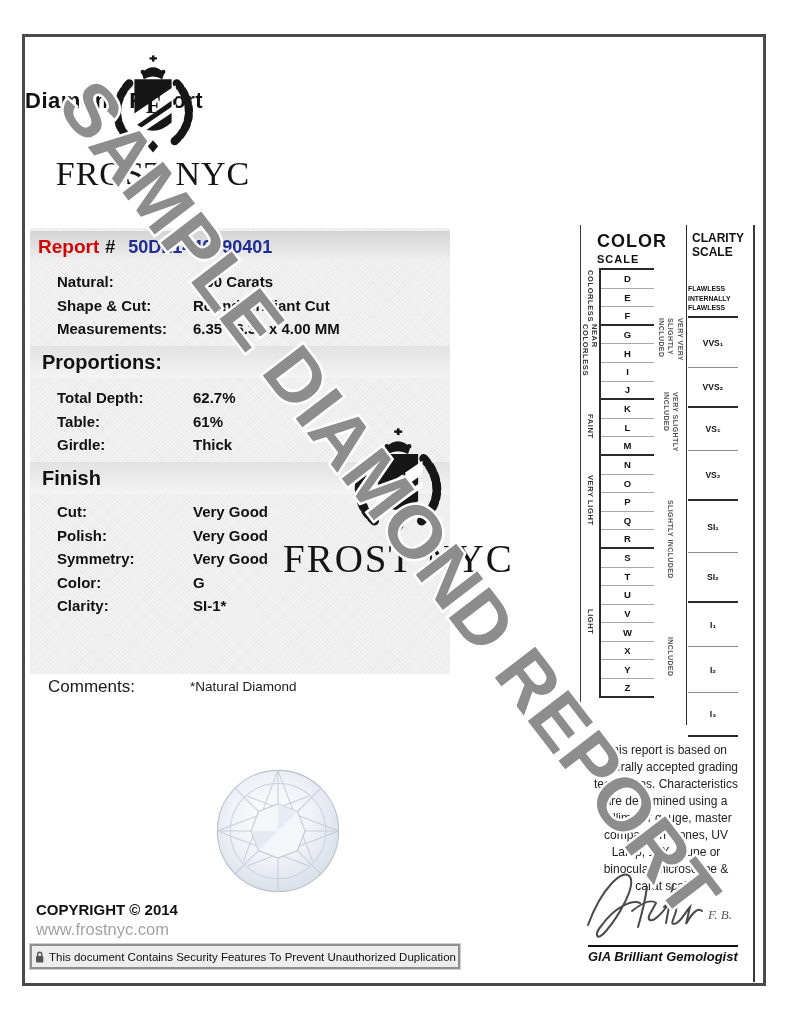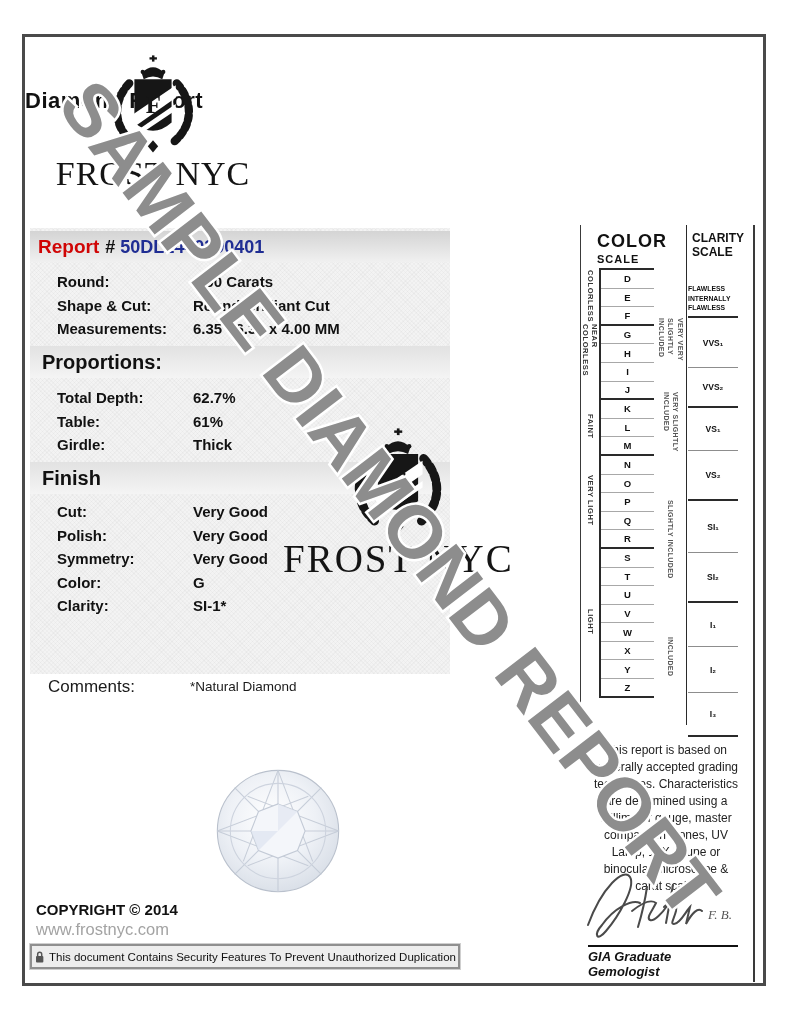--- a/index.html
+++ b/index.html
@@ -25,21 +25,21 @@
            background-color:#f3f3f3;
            background-image:
              repeating-linear-gradient(45deg, rgba(0,0,0,.025) 0 1px, transparent 1px 3px),
              repeating-linear-gradient(-45deg, rgba(0,0,0,.025) 0 1px, transparent 1px 3px);
            z-index:2; }
   .band { width:100%; padding-left:8px; }
   .band-report { position:absolute; top:3px; height:31px; line-height:31px;
                  background:linear-gradient(180deg,#d4d4d4,#f0f0f0); }
   .report-label { color:#d00505; font-weight:bold; font-size:19px; }
   .report-hash  { color:#111; font-weight:bold; font-size:18px; margin-left:6px; }
-  .report-number{ color:#1f2d93; font-weight:bold; font-size:18px; margin-left:5px; }
+  .report-number{ color:#1f2d93; font-weight:bold; font-size:18px; margin-left:13px; }
 
   .section-band { position:absolute; height:32px; line-height:32px;
                   background:linear-gradient(180deg,#e2e2e2,#f4f4f4);
                   font-size:20px; font-weight:bold; color:#111; padding-left:12px; }
   .band-prop   { top:118px; }
   .band-finish { top:234px; }
 
   .rows { position:absolute; left:0; width:100%; }
   #identification-rows { top:42px; }
   #proportions-rows    { top:158px; }
@@ -151,21 +151,21 @@
     <div class="wordmark">FROST NYC</div>
   </div>
 
   <div class="panel">
     <div class="band band-report">
       <span class="report-label">Report</span><span class="report-hash">#</span><span class="report-number">50DL1440390401</span>
     </div>
 
     <div class="rows" id="identification-rows">
         <div class="spec-row">
-          <span class="lbl">Round:</span>
+          <span class="lbl">Natural:</span>
           <span class="val">1.00 Carats</span>
         </div>
         <div class="spec-row">
           <span class="lbl">Shape &amp; Cut:</span>
           <span class="val">Round Brilliant Cut</span>
         </div>
         <div class="spec-row">
           <span class="lbl">Measurements:</span>
           <span class="val">6.35 - 6.39 x 4.00 MM</span>
         </div>
@@ -389,21 +389,21 @@
         <g fill="none" stroke="#4a4a4a" stroke-width="2" stroke-linecap="round">
           <path d="M4,64 C18,26 40,6 46,16 C52,26 34,56 22,70 C13,81 9,74 18,64 C30,47 48,38 56,42"></path>
           <path d="M63,26 C61,40 57,56 54,66"></path>
           <path d="M48,50 C58,42 67,38 72,42 C68,50 62,57 66,59 C70,61 79,51 83,45"></path>
           <path d="M89,24 L82,62"></path>
           <path d="M80,46 C88,38 94,40 92,50 C90,58 86,63 90,63 C96,63 102,50 106,46 L102,63 C108,52 114,46 118,50"></path>
         </g>
         <text x="124" y="58" font-family="Liberation Serif, serif" font-style="italic" font-size="13" fill="#555">F. B.</text>
       </svg>
       <div class="sig-line"></div>
-      <div class="sig-title">GIA Graduate Gemologist</div>
+      <div class="sig-title">GIA Brilliant Gemologist</div>
     </div>
   </div>
 
 </div>
 
 <svg class="watermark-svg" width="792" height="1024">
   <text id="wm-text" transform="translate(105,68) rotate(52.5)" x="0" y="62" font-family="Liberation Sans, sans-serif" font-weight="bold" font-size="74" fill="#8d8d8d" stroke="#ffffff" stroke-width="5" paint-order="stroke" textLength="1030" lengthAdjust="spacingAndGlyphs">SAMPLE DIAMOND REPORT</text>
 </svg>
 
 </body></html>

